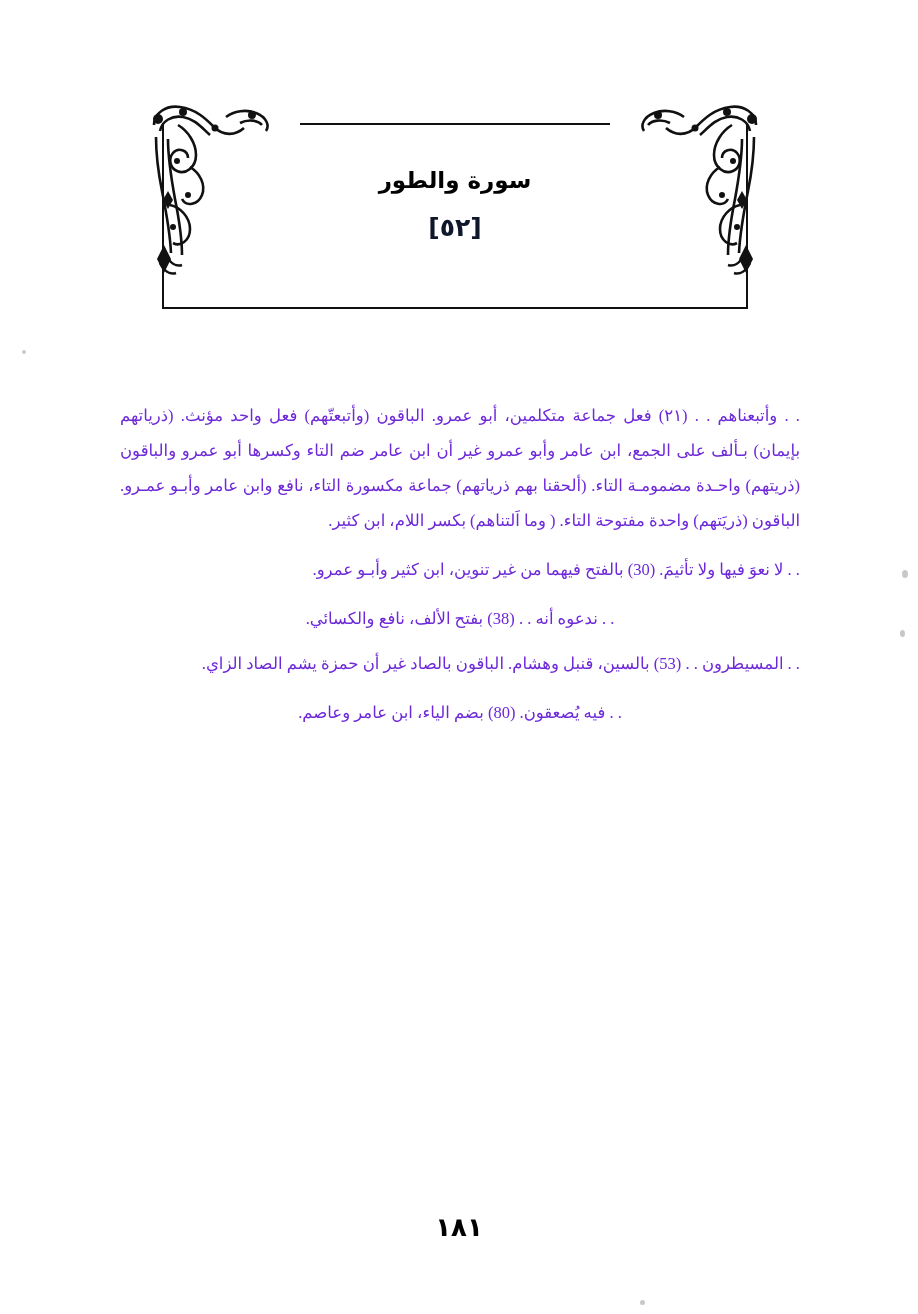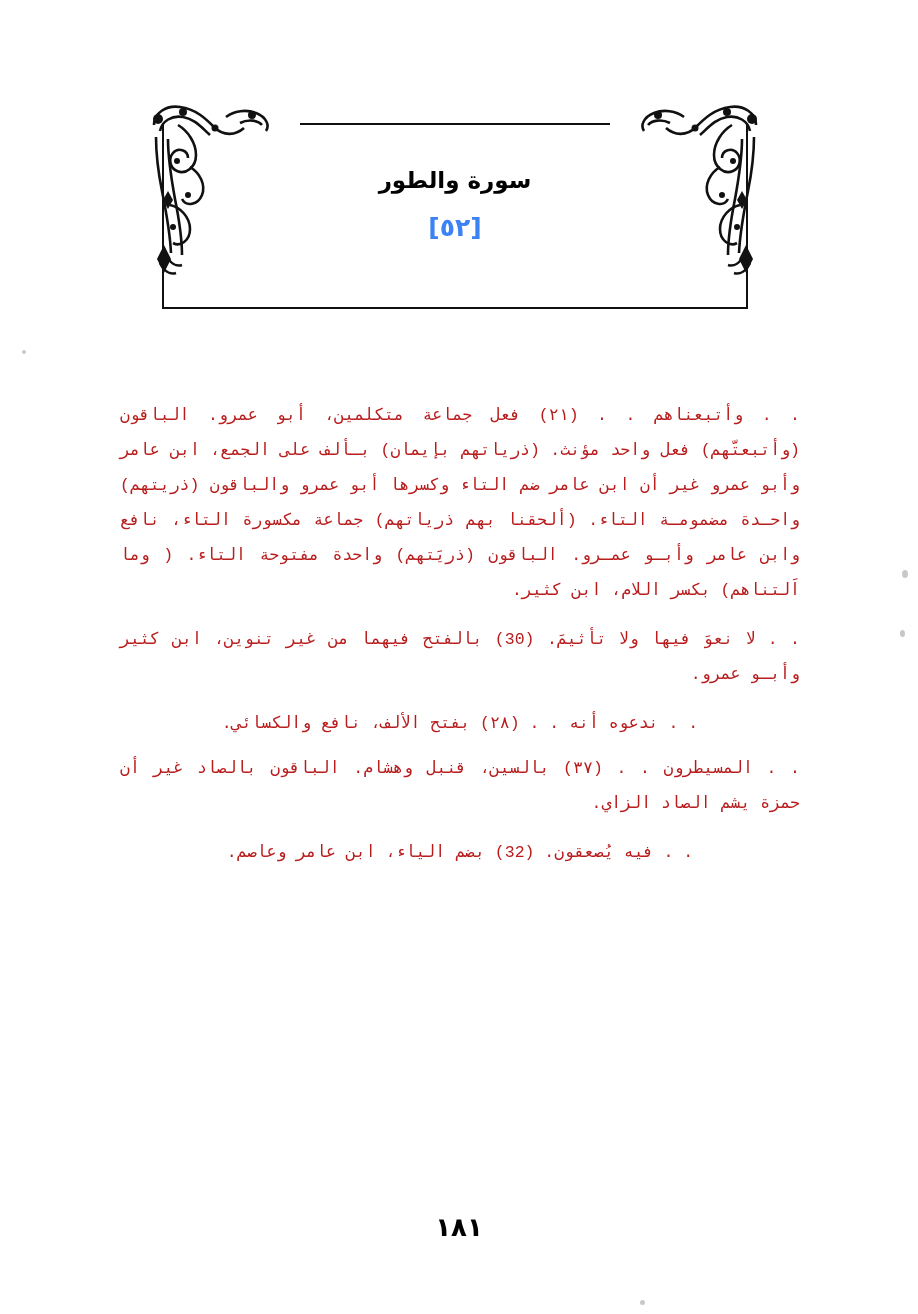--- a/index.html
+++ b/index.html
@@ -72,40 +72,40 @@
     font-size: 23px;
     font-weight: bold;
     letter-spacing: 0.5px;
     color: #000;
     line-height: 1.2;
   }
   .sura-number {
     margin-top: 18px;
     font-size: 25px;
     font-weight: bold;
-    color: #3b82f6;
+    color: #0f172a;
     direction: ltr;
     unicode-bidi: isolate;
   }
 
   
   .body-text {
     position: absolute;
     top: 398px;
     right: 118px;
     width: 680px;
     text-align: justify;
     direction: rtl;
   }
 
   .para {
-    font-family: Liberation Mono, monospace;
+    font-family: Liberation Serif, serif;
     font-size: 16.5px;
     line-height: 35px;
-    color: #b91c1c;
+    color: #6d28d9;
     margin: 0 0 10px 0;
     text-align: justify;
     text-justify: inter-word;
   }
   .para.block {
     margin-bottom: 14px;
   }
   .para.centered-ish {
     text-align: center;
   }
@@ -201,23 +201,23 @@
 
     <div class="title-area">
       <div class="sura-title">سورة والطور</div>
       <div class="sura-number">[٥٢]</div>
     </div>
   </div>
 
   <div class="body-text">
     <p class="para block">. . وأتبعناهم . . (٢١) فعل جماعة متكلمين، أبو عمرو. الباقون (وأتبعتّهم) فعل واحد مؤنث. (ذرياتهم بإيمان) بـألف على الجمع، ابن عامر وأبو عمرو غير أن ابن عامر ضم التاء وكسرها أبو عمرو والباقون (ذريتهم) واحـدة مضمومـة التاء. (ألحقنا بهم ذرياتهم) جماعة مكسورة التاء، نافع وابن عامر وأبـو عمـرو. الباقون (ذريَتهم) واحدة مفتوحة التاء. ( وما اَلتناهم) بكسر اللام، ابن كثير.</p>
     <p class="para block">. . لا نعوَ فيها ولا تأثيمَ. (30) بالفتح فيهما من غير تنوين، ابن كثير وأبـو عمرو.</p>
-    <p class="para centered-ish">. . ندعوه أنه . . (٢٨) بفتح الألف، نافع والكسائي.</p>
-    <p class="para block">. . المسيطرون . . (٣٧) بالسين، قنبل وهشام. الباقون بالصاد غير أن حمزة يشم الصاد الزاي.</p>
-    <p class="para centered-ish">. . فيه يُصعقون. (32) بضم الياء، ابن عامر وعاصم.</p>
+    <p class="para centered-ish">. . ندعوه أنه . . (38) بفتح الألف، نافع والكسائي.</p>
+    <p class="para block">. . المسيطرون . . (53) بالسين، قنبل وهشام. الباقون بالصاد غير أن حمزة يشم الصاد الزاي.</p>
+    <p class="para centered-ish">. . فيه يُصعقون. (80) بضم الياء، ابن عامر وعاصم.</p>
   </div>
 
   <div class="page-number">١٨١</div>
 
   <div class="speck" style="left:902px; top:570px; width:6px; height:8px;"></div>
   <div class="speck" style="left:900px; top:630px; width:5px; height:7px;"></div>
   <div class="speck" style="left:22px; top:350px; width:4px; height:4px;"></div>
   <div class="speck" style="left:640px; top:1300px; width:5px; height:5px;"></div>
 
 </div>

